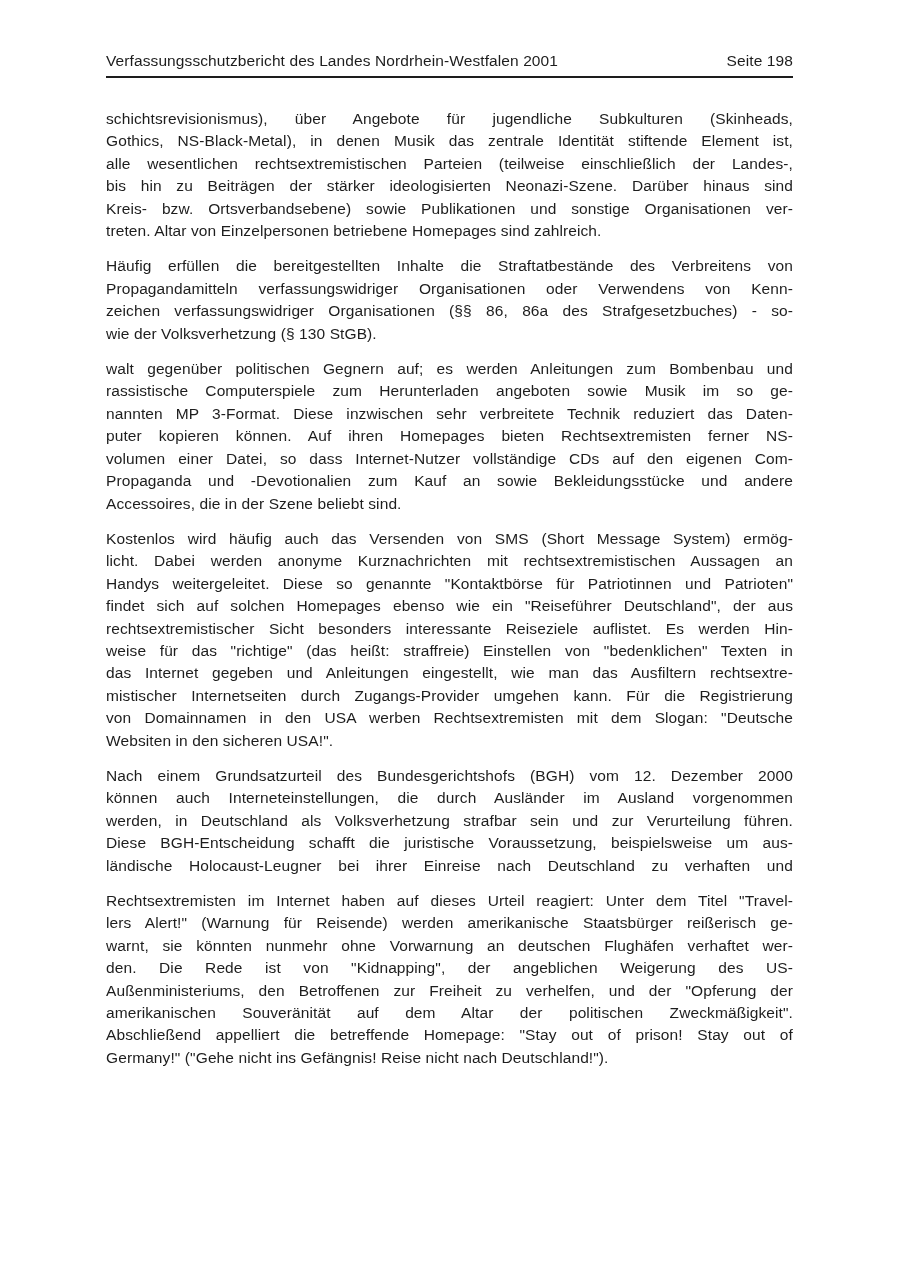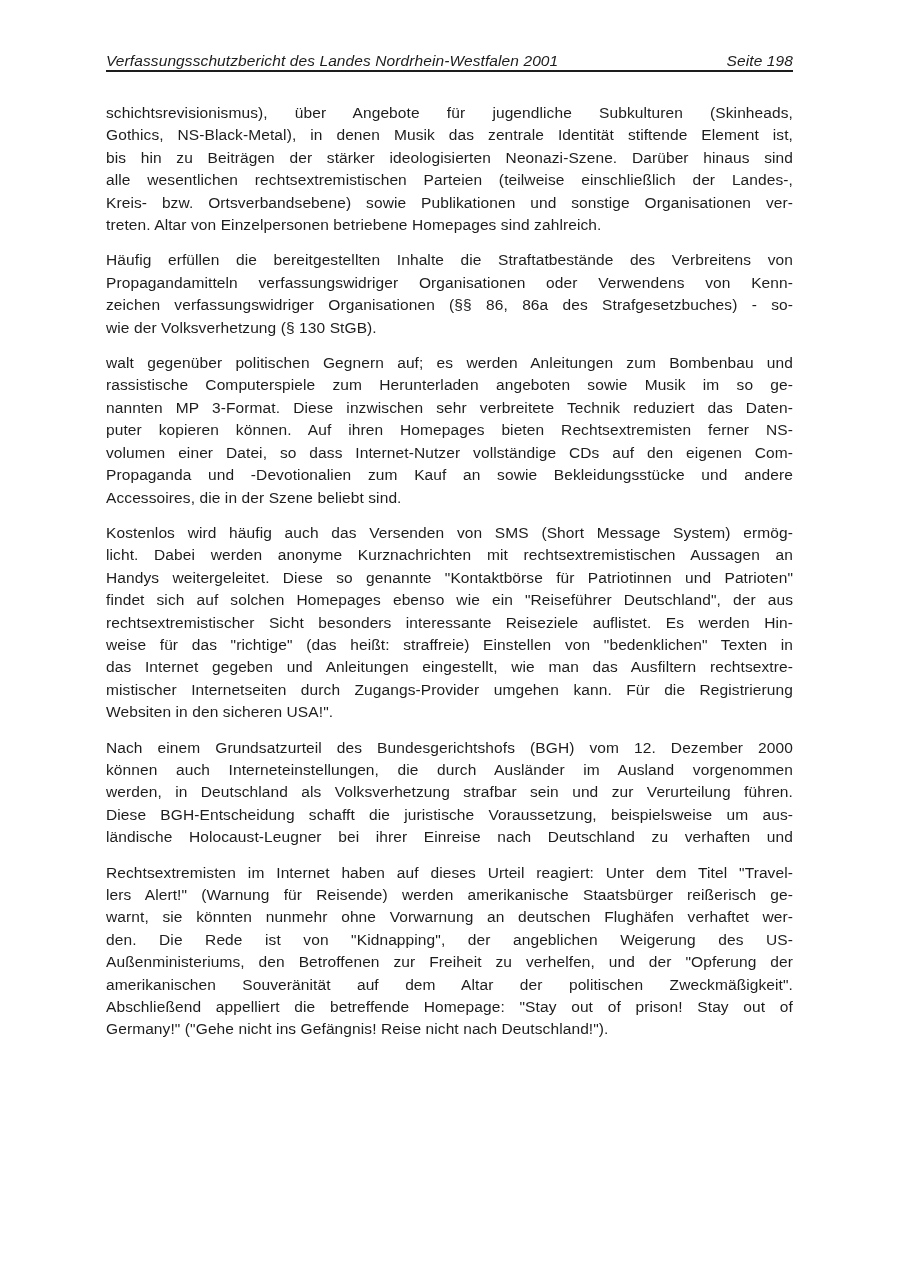--- a/index.html
+++ b/index.html
@@ -21,22 +21,22 @@
     left: 106px;
     top: 52px;
     width: 687px;
   }
   .page-header {
     display: flex;
     justify-content: space-between;
     align-items: baseline;
     font-size: 15.5px;
     letter-spacing: 0.1px;
+    padding-bottom: 6px;
     border-bottom: 2px solid #1d1d1d;
-    font-style: italic;
   }
   .doc-body {
     margin-top: 30px;
     font-size: 15.5px;
     line-height: 22.4px;
     letter-spacing: 0.1px;
   }
   .para {
     margin: 0 0 13px 0;
   }
@@ -55,22 +55,22 @@
 <div class="page">
   <div class="content">
     <div class="page-header">
       <span>Verfassungsschutzbericht des Landes Nordrhein-Westfalen 2001</span>
       <span>Seite 198</span>
     </div>
     <div class="doc-body">
         <div class="para">
           <div class="line">schichtsrevisionismus), über Angebote für jugendliche Subkulturen (Skinheads,</div>
           <div class="line">Gothics, NS-Black-Metal), in denen Musik das zentrale Identität stiftende Element ist,</div>
+          <div class="line">alle wesentlichen rechtsextremistischen Parteien (teilweise einschließlich der Landes-,</div>
           <div class="line">bis hin zu Beiträgen der stärker ideologisierten Neonazi-Szene. Darüber hinaus sind</div>
-          <div class="line">alle wesentlichen rechtsextremistischen Parteien (teilweise einschließlich der Landes-,</div>
           <div class="line">Kreis- bzw. Ortsverbandsebene) sowie Publikationen und sonstige Organisationen ver-</div>
           <div class="line last">treten. Altar von Einzelpersonen betriebene Homepages sind zahlreich.</div>
         </div>
         <div class="para">
           <div class="line">Häufig erfüllen die bereitgestellten Inhalte die Straftatbestände des Verbreitens von</div>
           <div class="line">Propagandamitteln verfassungswidriger Organisationen oder Verwendens von Kenn-</div>
           <div class="line">zeichen verfassungswidriger Organisationen (§§ 86, 86a des Strafgesetzbuches) - so-</div>
           <div class="line last">wie der Volksverhetzung (§ 130 StGB).</div>
         </div>
         <div class="para">
@@ -84,20 +84,21 @@
         </div>
         <div class="para">
           <div class="line">Kostenlos wird häufig auch das Versenden von SMS (Short Message System) ermög-</div>
           <div class="line">licht. Dabei werden anonyme Kurznachrichten mit rechtsextremistischen Aussagen an</div>
           <div class="line">Handys weitergeleitet. Diese so genannte "Kontaktbörse für Patriotinnen und Patrioten"</div>
           <div class="line">findet sich auf solchen Homepages ebenso wie ein "Reiseführer Deutschland", der aus</div>
           <div class="line">rechtsextremistischer Sicht besonders interessante Reiseziele auflistet. Es werden Hin-</div>
           <div class="line">weise für das "richtige" (das heißt: straffreie) Einstellen von "bedenklichen" Texten in</div>
           <div class="line">das Internet gegeben und Anleitungen eingestellt, wie man das Ausfiltern rechtsextre-</div>
           <div class="line">mistischer Internetseiten durch Zugangs-Provider umgehen kann. Für die Registrierung</div>
+          <div class="line">von Domainnamen in den USA werben Rechtsextremisten mit dem Slogan: "Deutsche</div>
           <div class="line last">Websiten in den sicheren USA!".</div>
         </div>
         <div class="para">
           <div class="line">Nach einem Grundsatzurteil des Bundesgerichtshofs (BGH) vom 12. Dezember 2000</div>
           <div class="line">können auch Interneteinstellungen, die durch Ausländer im Ausland vorgenommen</div>
           <div class="line">werden, in Deutschland als Volksverhetzung strafbar sein und zur Verurteilung führen.</div>
           <div class="line">Diese BGH-Entscheidung schafft die juristische Voraussetzung, beispielsweise um aus-</div>
           <div class="line">ländische Holocaust-Leugner bei ihrer Einreise nach Deutschland zu verhaften und</div>
         </div>
         <div class="para">

